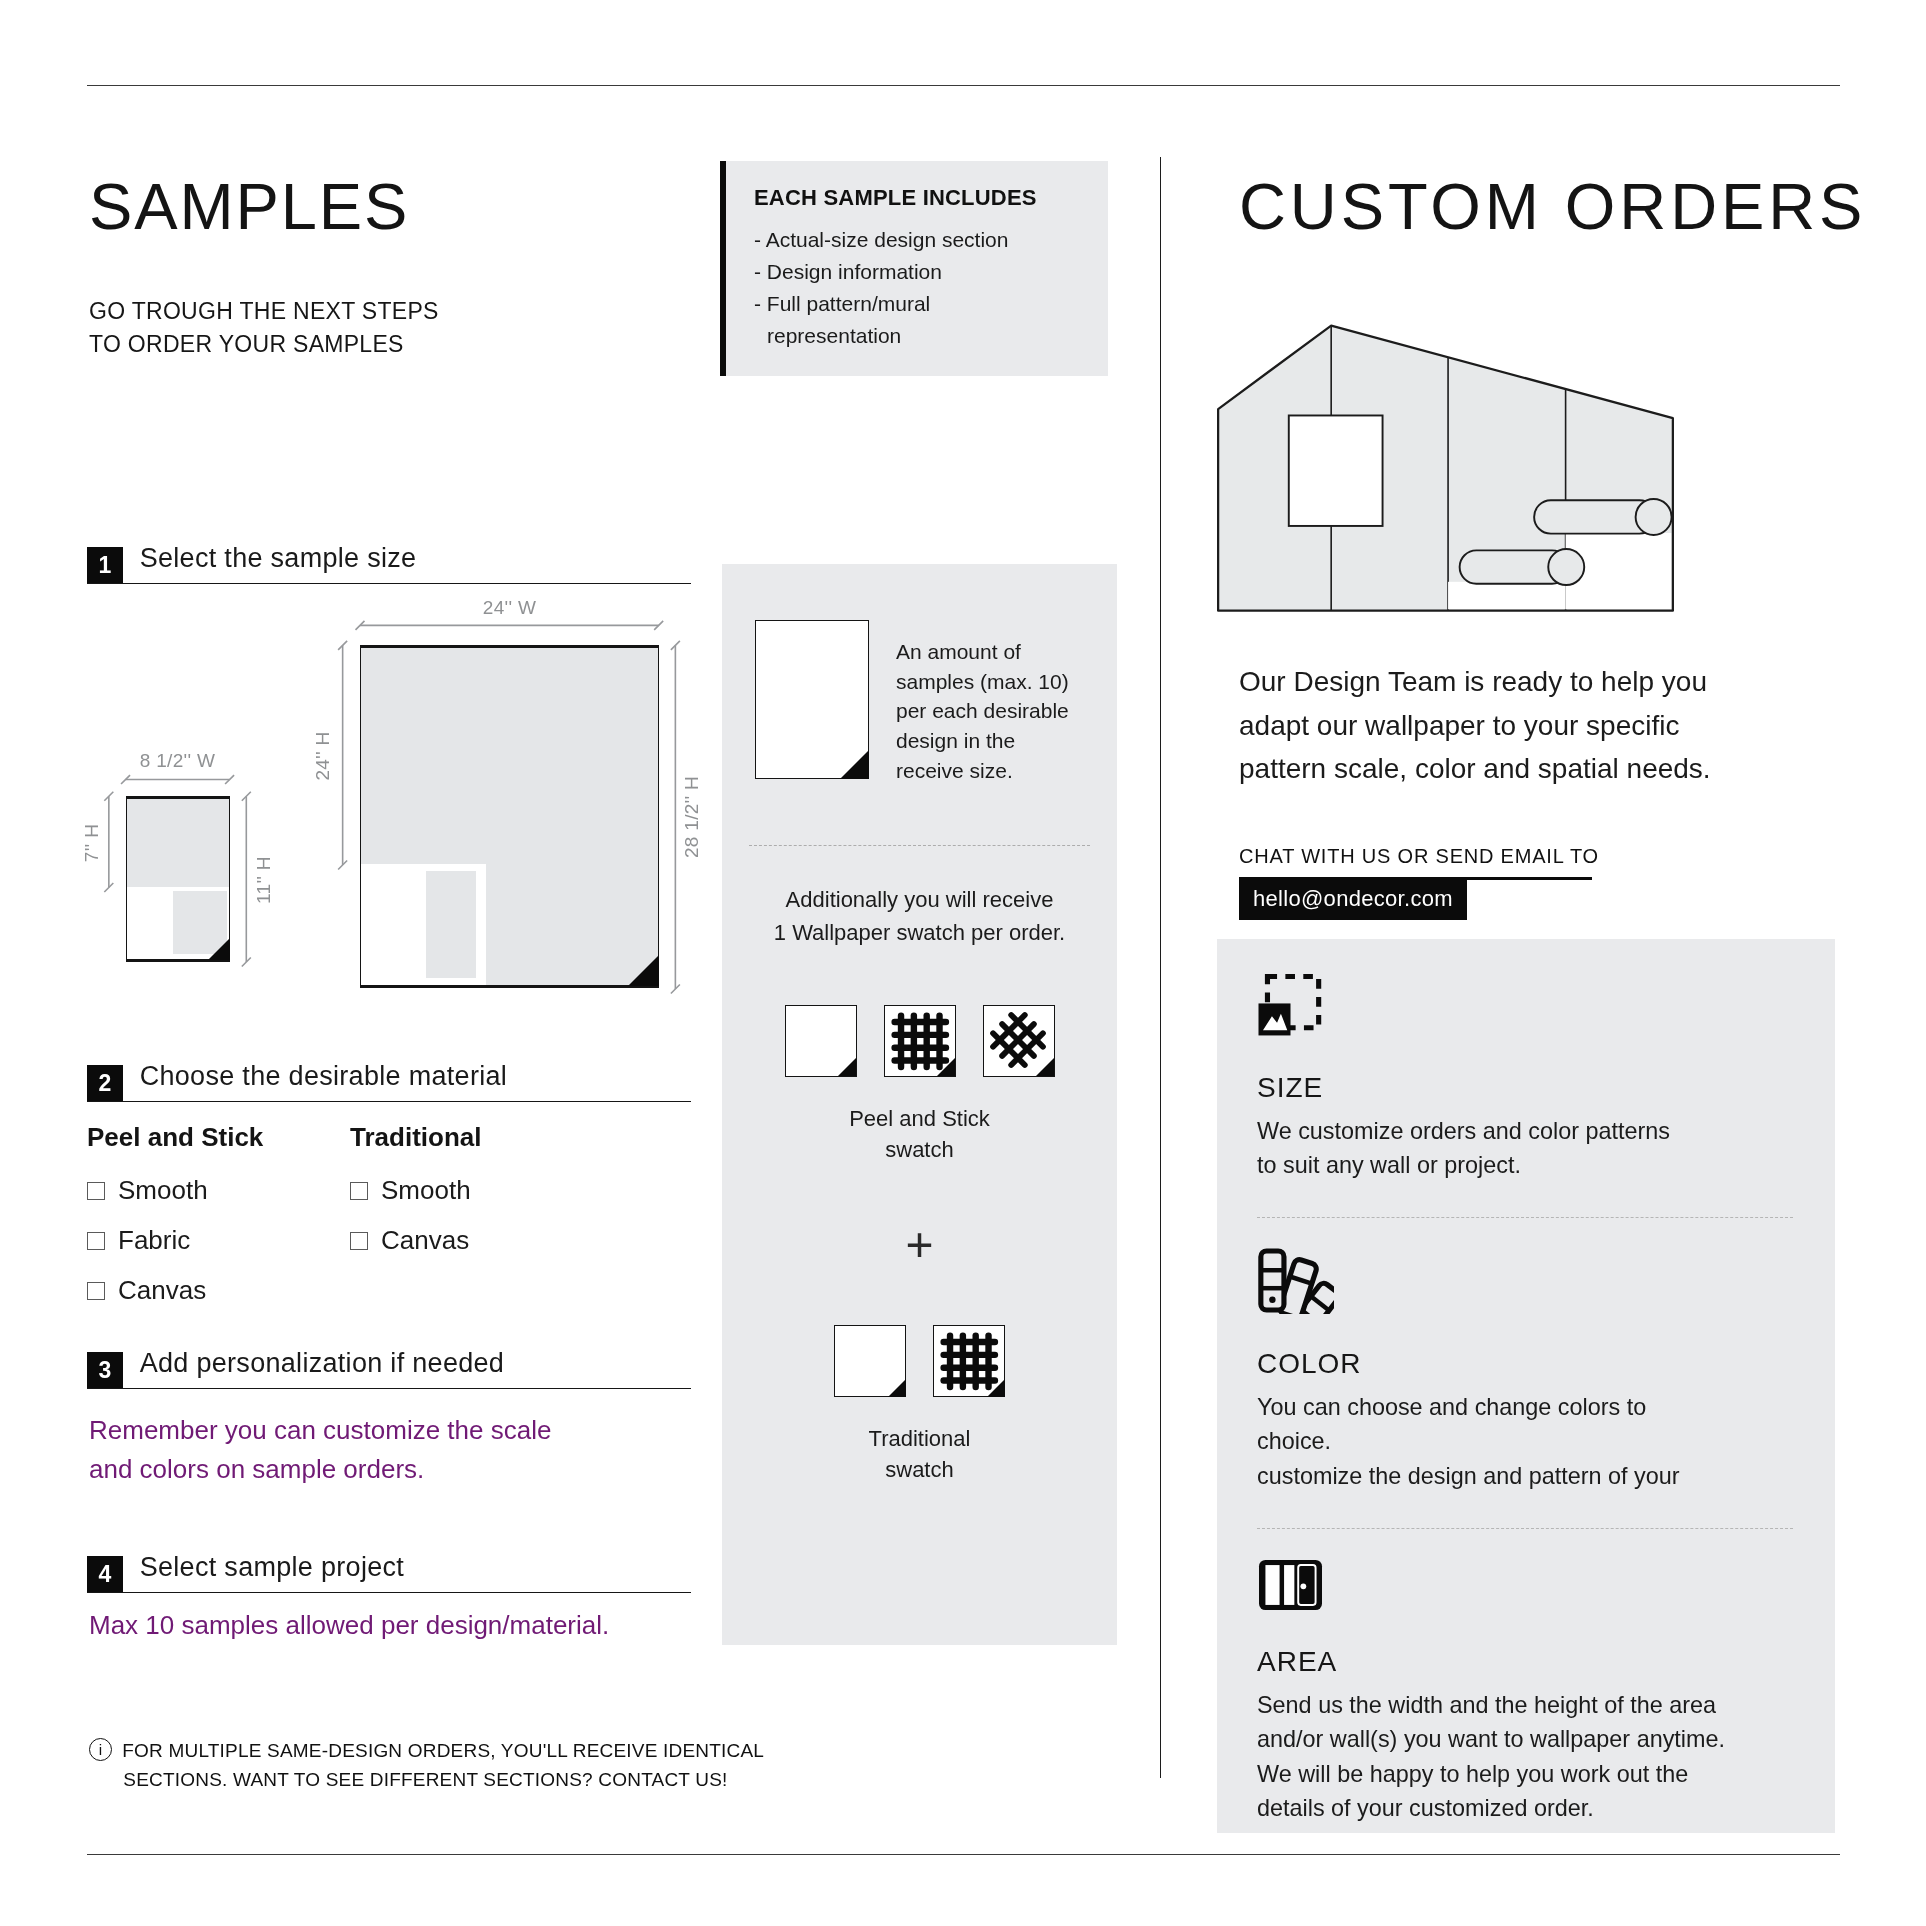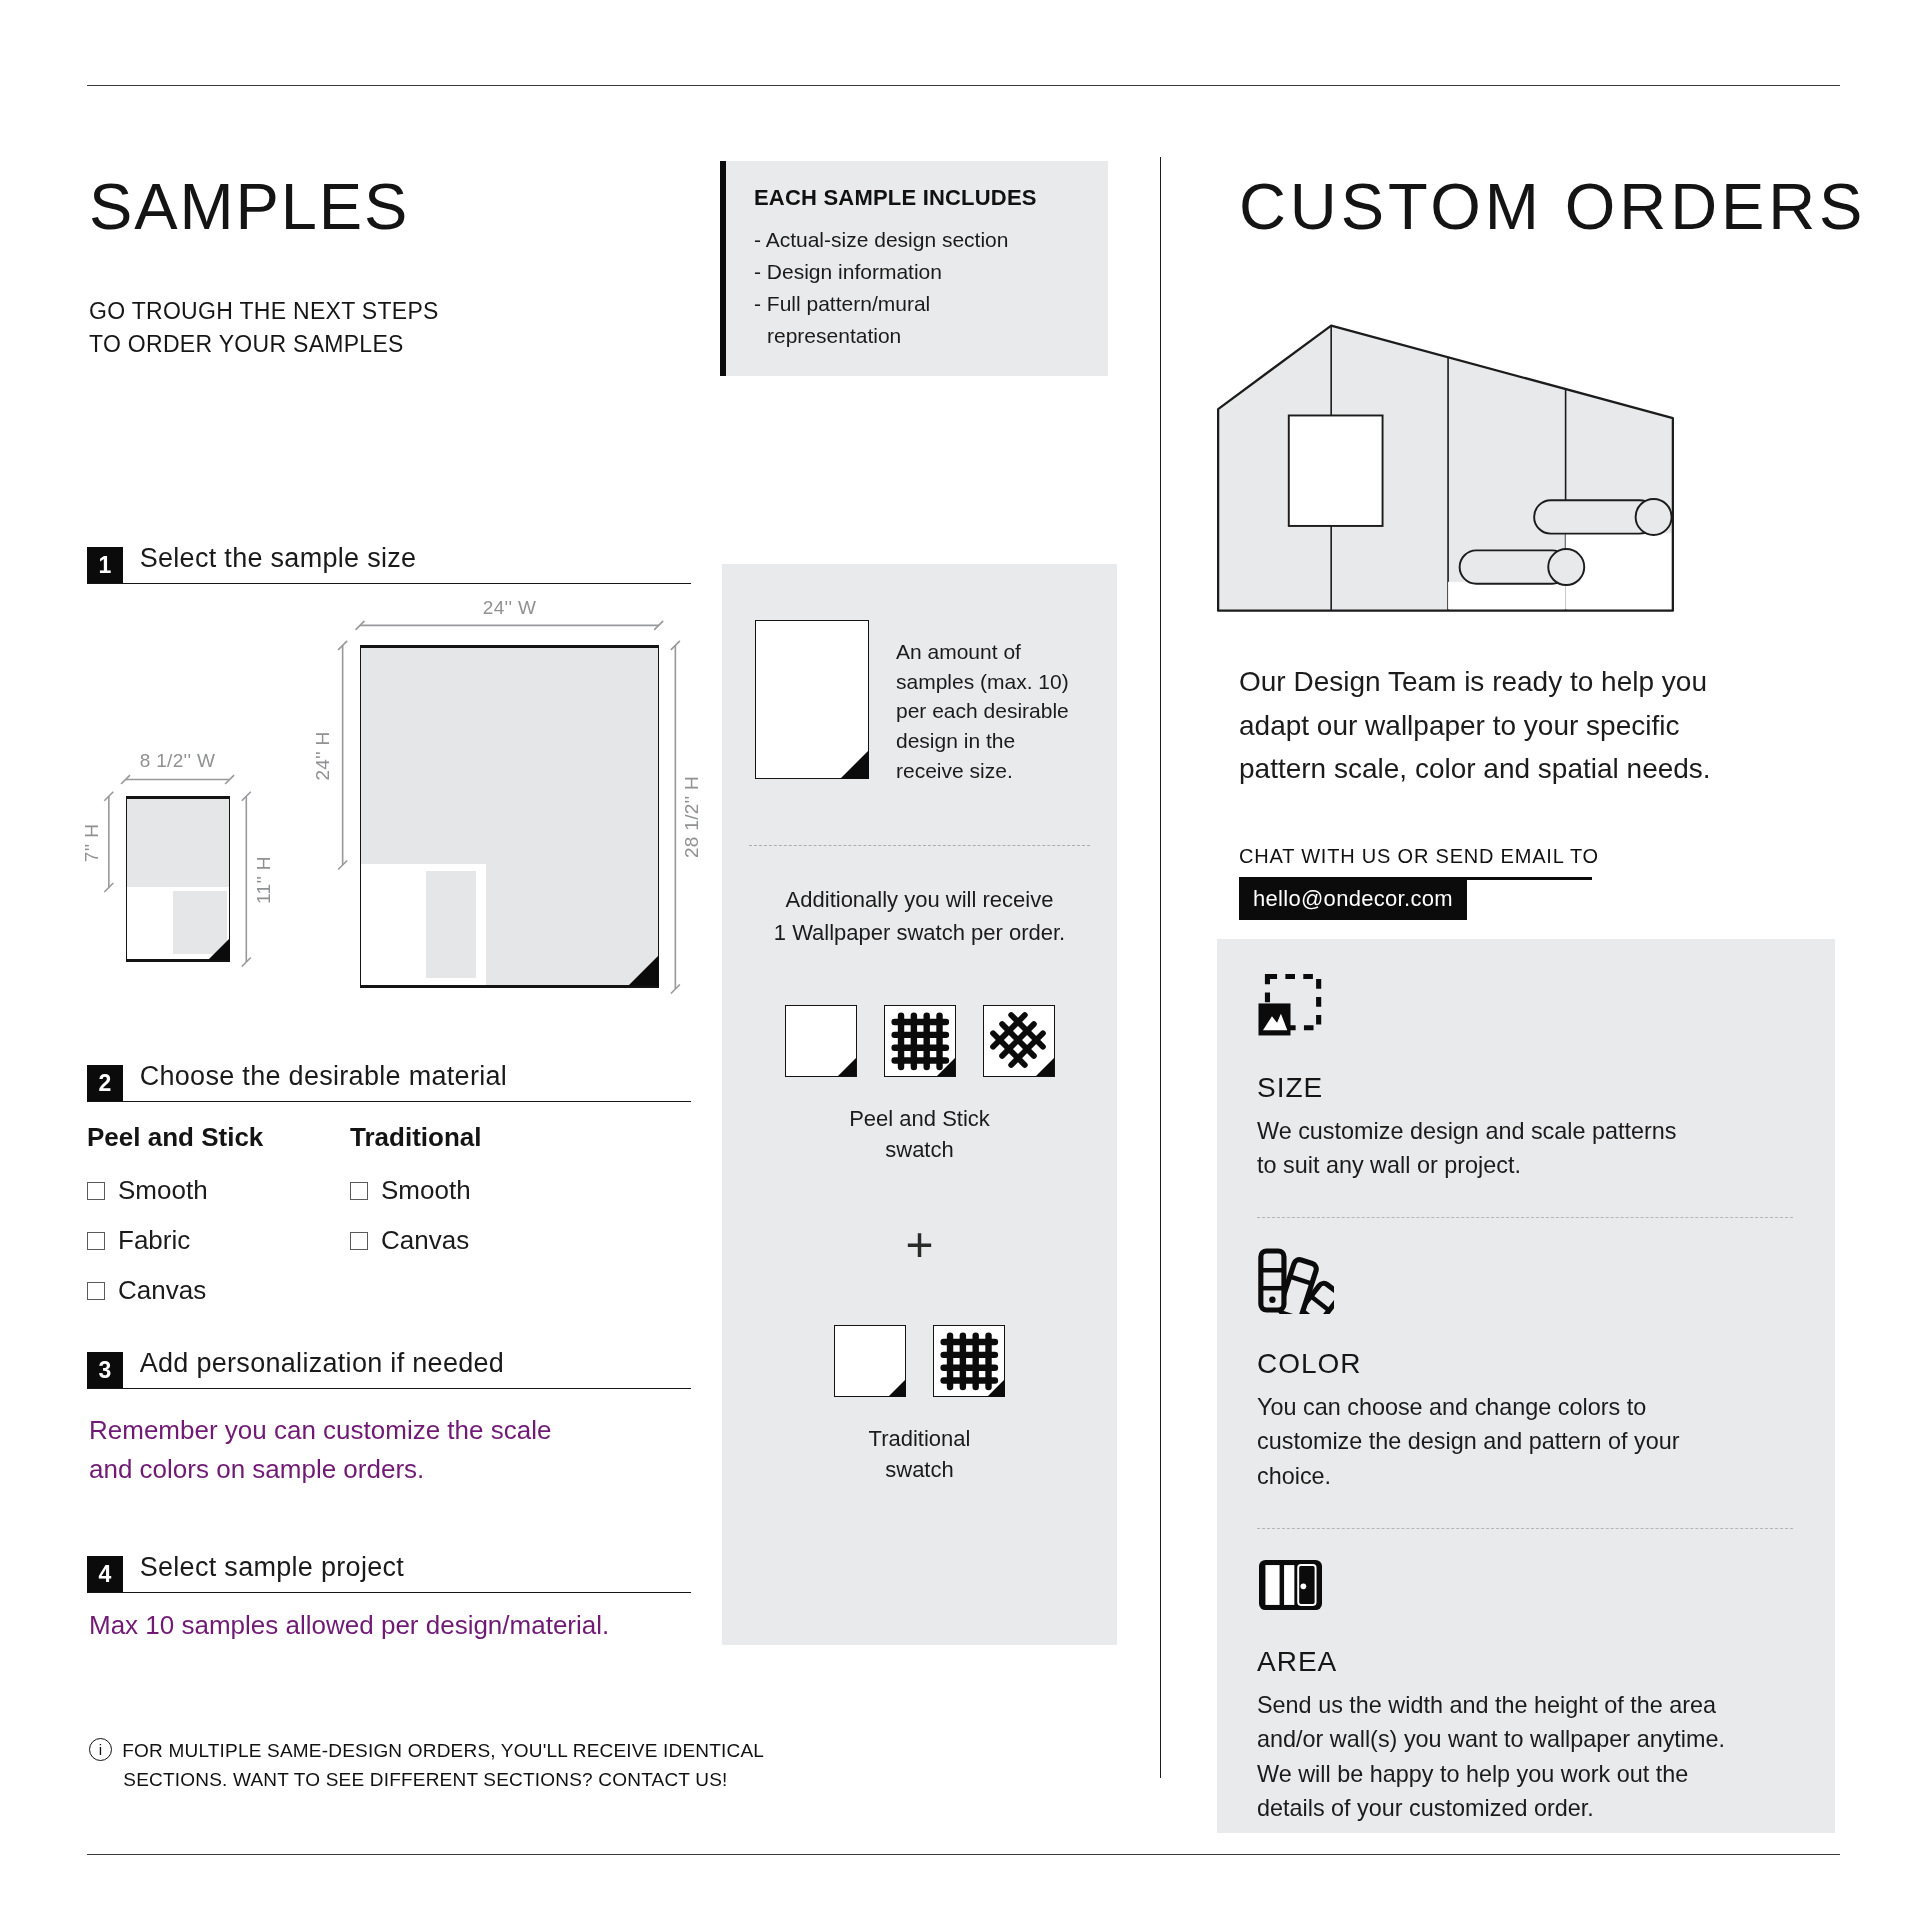--- a/index.html
+++ b/index.html
@@ -342,21 +342,21 @@
 
     <div class="feature-icon first">
       <svg width="67" height="64" viewBox="0 0 104 100">
         <rect x="16" y="4" width="80" height="80" fill="none" stroke="#0b0b0b" stroke-width="8" stroke-dasharray="15 13"></rect>
         <rect x="2" y="46" width="50" height="50" fill="#0b0b0b"></rect>
         <polygon points="9,88 23,66 31,76 37,62 47,88" fill="#ffffff"></polygon>
       </svg>
     </div>
     <div class="feature-h">SIZE</div>
     <div class="feature-p">
-      <div class="feature-line">We customize design and scale patterns</div>
+      <div class="feature-line">We customize orders and color patterns</div>
       <div class="feature-line">to suit any wall or project.</div>
     </div>
     <div class="f-divider"></div>
 
     <div class="feature-icon">
       <svg width="77" height="67" viewBox="0 0 120 104">
         <g transform="rotate(38 18 96)">
           <rect x="58" y="10" width="36" height="86" rx="9" fill="#e9eaec" stroke="#0b0b0b" stroke-width="8"></rect>
           <line x1="58" y1="40" x2="94" y2="40" stroke="#0b0b0b" stroke-width="7"></line>
           <line x1="58" y1="66" x2="94" y2="66" stroke="#0b0b0b" stroke-width="7"></line>
@@ -367,22 +367,22 @@
         </g>
         <rect x="6" y="6" width="36" height="92" rx="9" fill="#e9eaec" stroke="#0b0b0b" stroke-width="8"></rect>
         <line x1="8" y1="36" x2="40" y2="36" stroke="#0b0b0b" stroke-width="7"></line>
         <line x1="8" y1="64" x2="40" y2="64" stroke="#0b0b0b" stroke-width="7"></line>
         <circle cx="24" cy="82" r="5" fill="#0b0b0b"></circle>
       </svg>
     </div>
     <div class="feature-h">COLOR</div>
     <div class="feature-p">
       <div class="feature-line">You can choose and change colors to</div>
+      <div class="feature-line">choice.</div>
       <div class="feature-line">customize the design and pattern of your</div>
-      <div class="feature-line">choice.</div>
     </div>
     <div class="f-divider"></div>
 
     <div class="feature-icon">
       <svg width="67" height="54" viewBox="0 0 104 84">
         <rect x="3" y="3" width="98" height="78" rx="10" fill="#0b0b0b"></rect>
         <rect x="13" y="11" width="22" height="62" fill="#ffffff"></rect>
         <rect x="42" y="11" width="16" height="62" fill="#ffffff"></rect>
         <rect x="64" y="11" width="27" height="62" rx="4" fill="#0b0b0b" stroke="#ffffff" stroke-width="3"></rect>
         <circle cx="72" cy="44" r="4.5" fill="#ffffff"></circle>

